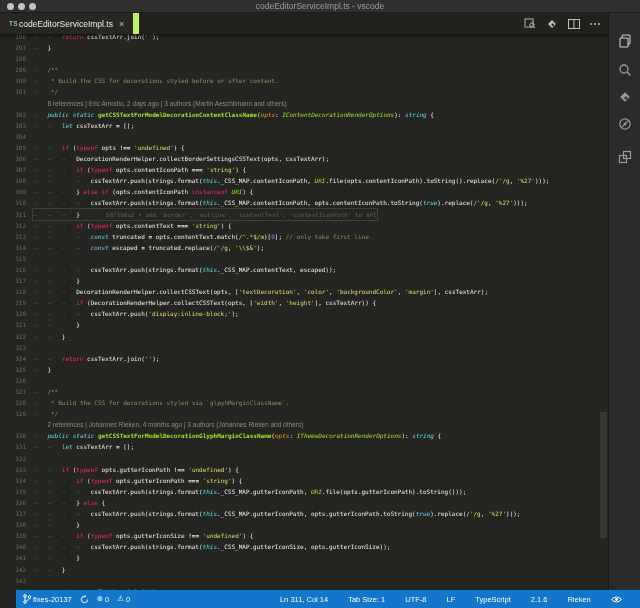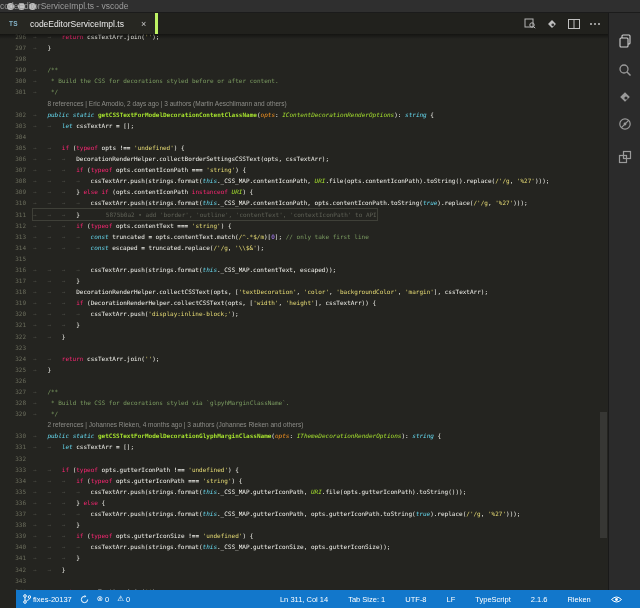--- a/index.html
+++ b/index.html
@@ -4,28 +4,28 @@
 <style>
   * { margin:0; padding:0; box-sizing:border-box; }
   html,body { width:640px; height:608px; overflow:hidden; background:#242420;
               font-family:"Liberation Sans", sans-serif; }
   #window { position:relative; width:640px; height:608px; background:#242420; }
 
   
   #titlebar { position:absolute; left:0; top:0; width:640px; height:13px;
               background:#2f2f2f; border-bottom:1px solid #1b1b1b; }
   .tl { position:absolute; top:3px; width:7px; height:7px; border-radius:50%; background:#c3c3c3; }
-  #title-text { position:absolute; left:0; right:0; top:1px; text-align:left;
+  #title-text { position:absolute; left:0; right:0; top:1px; text-align:center;
                 font-size:8.5px; color:#9c9c9c; }
 
   
   #tabbar { position:absolute; left:0; top:13px; width:608px; height:21px; background:#21211d;
             display:flex; align-items:stretch; }
-  #tab-active { display:flex; align-items:center; gap:12px; padding:0 9px; background:#272722;
-                border-right:3px solid #bef264; }
+  #tab-active { display:flex; align-items:center; gap:1px; padding:0 9px; background:#272722;
+                border-right:6px solid #bef264; }
   #tab-badge { font-size:6.5px; color:#84b3c9; font-weight:bold; letter-spacing:.3px; }
   #tab-label { font-size:8.5px; color:#ececec; }
   #tab-close { font-size:9px; color:#c9c9c9; margin-left:5px; }
   #editor-actions { position:absolute; right:8px; top:0; height:21px; display:flex;
                     align-items:center; gap:10px; }
   .ea-icon svg { display:block; }
   #ellipsis-dots { display:flex; gap:2px; align-items:center; }
   #ellipsis-dots i { width:2px; height:2px; border-radius:50%; background:#c0c0c0; }
 
   

